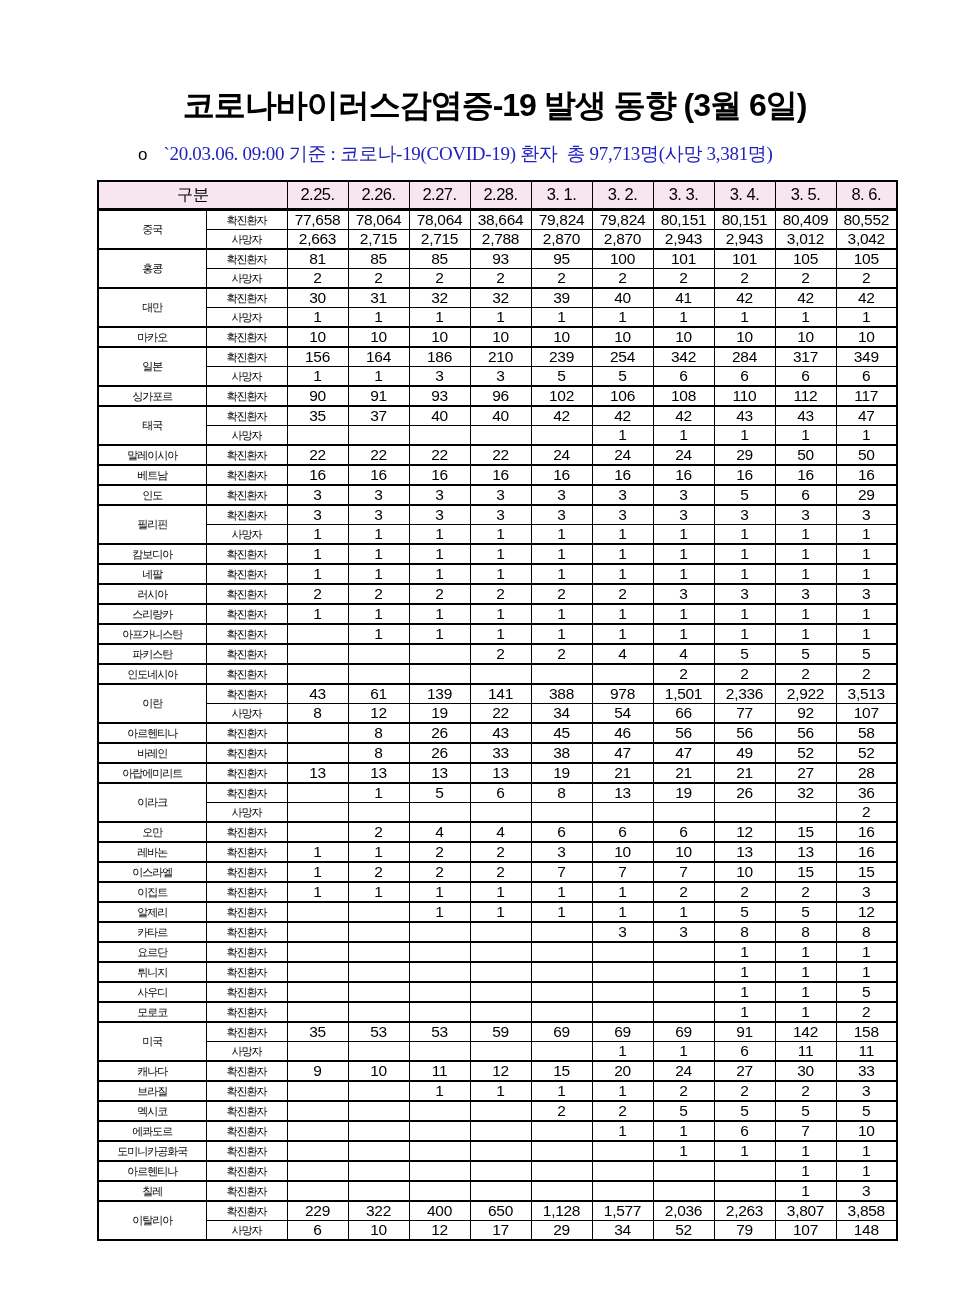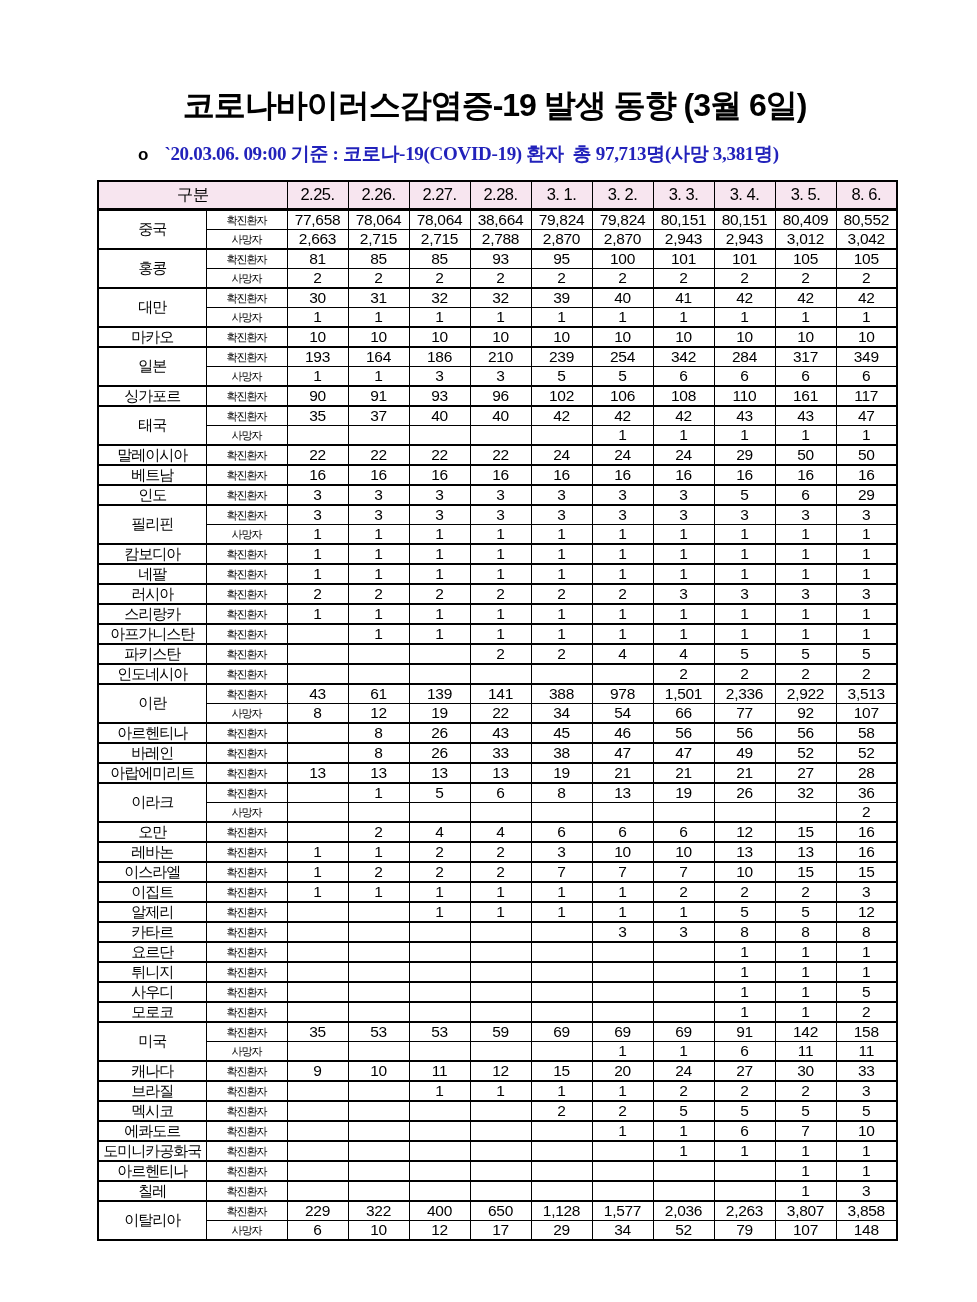--- a/index.html
+++ b/index.html
@@ -21,39 +21,38 @@
     font-family:"Liberation Sans","DejaVu Sans",sans-serif;
     padding-left:12px;
   }
   .section-heading{
     margin:30px 0 0 100px;font-size:19px;font-weight:700;letter-spacing:-0.5px;
   }
   .section-heading .sq{font-weight:400;margin-right:10px;font-size:17px;position:relative;top:-1px;}
   .info-line{
     margin:13px 0 0 138px;font-size:19px;
     font-family:"Liberation Serif","DejaVu Serif",serif;
-    font-weight:bold;
   }
   .info-line .o{color:#000;margin-right:16px;font-family:"Liberation Sans",sans-serif;font-size:17px;}
   .info-line .blue{color:var(--info-blue);white-space:pre;letter-spacing:-0.3px;}
   table.tbl{
     margin:13px 0 0 97px;border-collapse:collapse;table-layout:fixed;
     width:801px;border:2px solid var(--border);
   }
   .tbl th,.tbl td{
     border:1px solid var(--border);padding:0;text-align:center;vertical-align:middle;
     overflow:hidden;white-space:nowrap;
   }
   .tbl thead th{
     height:28px;background:var(--header-bg);
     font-weight:400;font-size:16.5px;border-bottom:3px solid var(--border);
     letter-spacing:-0.5px;
   }
   .tbl tbody td{height:19px;line-height:18px;font-size:15.5px;letter-spacing:-0.3px;}
-  .tbl tbody td.country{font-size:15px;letter-spacing:-1px;}
+  .tbl tbody td.country{font-size:11px;letter-spacing:-1px;}
   .tbl tbody td.rowtype{font-size:11px;letter-spacing:-1px;}
   .tbl tbody tr.group-start td{border-top:2px solid var(--border);}
 </style>
 </head>
 <body>
 
 <div class="page">
 
   <div class="title">코로나바이러스감염증-19 발생 동향 (3월 6일)</div>
 
@@ -184,21 +183,21 @@
           <td class="val">10</td>
           <td class="val">10</td>
           <td class="val">10</td>
           <td class="val">10</td>
           <td class="val">10</td>
           <td class="val">10</td>
         </tr>
         <tr class="group-start">
           <td class="country" rowspan="2">일본</td>
           <td class="rowtype">확진환자</td>
-          <td class="val">193</td>
+          <td class="val">156</td>
           <td class="val">164</td>
           <td class="val">186</td>
           <td class="val">210</td>
           <td class="val">239</td>
           <td class="val">254</td>
           <td class="val">342</td>
           <td class="val">284</td>
           <td class="val">317</td>
           <td class="val">349</td>
         </tr>
@@ -219,21 +218,21 @@
           <td class="country" rowspan="1">싱가포르</td>
           <td class="rowtype">확진환자</td>
           <td class="val">90</td>
           <td class="val">91</td>
           <td class="val">93</td>
           <td class="val">96</td>
           <td class="val">102</td>
           <td class="val">106</td>
           <td class="val">108</td>
           <td class="val">110</td>
-          <td class="val">161</td>
+          <td class="val">112</td>
           <td class="val">117</td>
         </tr>
         <tr class="group-start">
           <td class="country" rowspan="2">태국</td>
           <td class="rowtype">확진환자</td>
           <td class="val">35</td>
           <td class="val">37</td>
           <td class="val">40</td>
           <td class="val">40</td>
           <td class="val">42</td>

